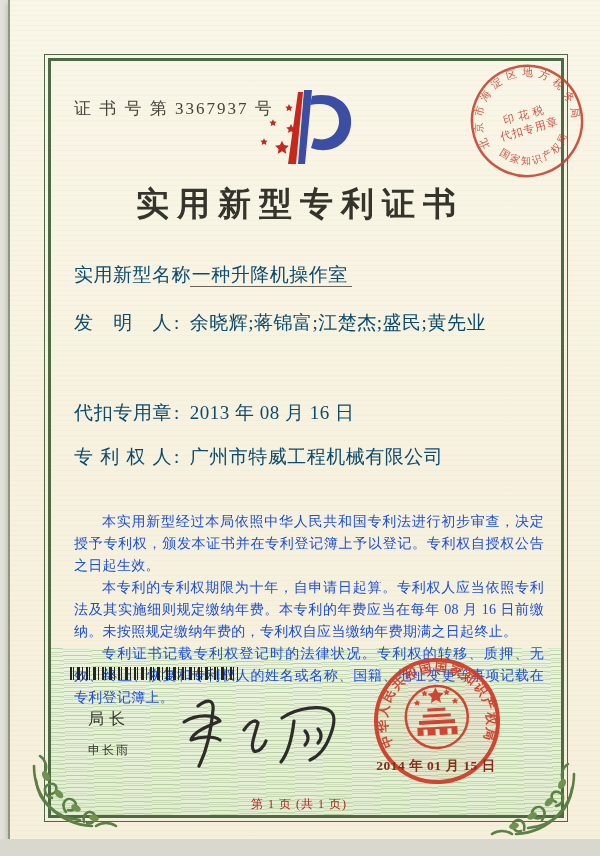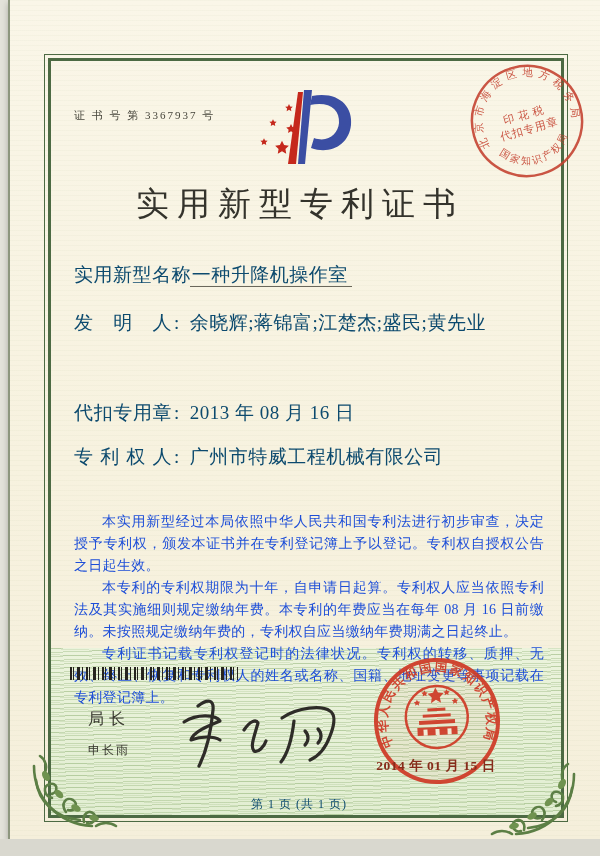--- a/index.html
+++ b/index.html
@@ -9,43 +9,43 @@
          background:linear-gradient(180deg,#faf6e8 0%,#f7f2df 55%,#f5efdb 100%);
          border-left:2px solid #8d967e;box-shadow:0 3px 6px rgba(0,0,0,.25);}
   .paper::after{content:"";position:absolute;inset:0;
          background:repeating-linear-gradient(180deg,rgba(150,170,120,.05) 0 1px,transparent 1px 5px);}
   .frame{position:absolute;left:44px;top:54px;width:522px;height:766px;border:1px solid #4c6a43;}
   .frame-inner{position:absolute;inset:3px;border:3px solid #4c6a43;}
   .band{position:absolute;left:49px;top:648px;width:513px;height:168px;
         background:repeating-linear-gradient(178deg,rgba(120,160,90,.30) 0 1px,rgba(120,160,90,0) 1px 4px),
                    repeating-linear-gradient(182deg,rgba(120,160,90,.18) 0 1px,rgba(120,160,90,0) 1px 6px),
                    linear-gradient(180deg,#ebf3dc,#e2eed2);}
-  .certnum{position:absolute;left:74px;top:97px;font-size:11px;letter-spacing:2px;color:#45443a;margin-top:11px;}
+  .certnum{position:absolute;left:74px;top:97px;font-size:17px;letter-spacing:2px;color:#45443a;}
   .title{position:absolute;left:0;right:0;top:182px;text-align:center;font-size:33px;
-         letter-spacing:8px;font-weight:400;color:#34332c;}
+         letter-spacing:8px;font-weight:700;color:#34332c;}
   .row{position:absolute;left:74px;font-size:19px;color:#0c4a6e;letter-spacing:.5px;white-space:nowrap;}
   .flabel{display:inline-block;width:98px;text-align:justify;text-align-last:justify;}
   .colon{margin:0 10px 0 2px;}
   .uline{border-bottom:1px solid #6a675b;padding:0 4px 1px 2px;}
   .paras{position:absolute;left:74px;top:511px;width:470px;font-size:14px;line-height:22px;
          text-align:justify;color:#1d4ed8;letter-spacing:.3px;}
   .paras p{margin:0;text-indent:2em;}
   .barcode{position:absolute;left:70px;top:667px;width:168px;height:13px;
          background:repeating-linear-gradient(90deg,#26241f 0 2px,transparent 2px 3px,#26241f 3px 4px,
                    transparent 4px 7px,#26241f 7px 10px,transparent 10px 12px,#26241f 12px 13px,transparent 13px 16px);}
   .sigtitle{position:absolute;left:88px;top:709px;font-size:16px;letter-spacing:5px;color:#35342c;
             font-family:Liberation Sans, sans-serif;}
   .signame{position:absolute;left:88px;top:742px;font-size:12px;letter-spacing:2px;color:#35342c;
             font-family:"Liberation Sans","DejaVu Sans",sans-serif;}
   .sig{position:absolute;left:168px;top:688px;}
   .seal{position:absolute;left:372px;top:656px;opacity:.93;}
   .sealdate{position:absolute;left:372px;top:757px;width:128px;text-align:center;font-size:13.5px;
             color:#872c1b;letter-spacing:.5px;font-weight:600;}
   .stamp{position:absolute;left:466px;top:60px;opacity:.88;}
-  .footer{position:absolute;left:0;right:2px;top:796px;text-align:center;font-size:12px;color:#0c4a6e;letter-spacing:1px;}
+  .footer{position:absolute;left:0;right:2px;top:796px;text-align:center;font-size:12px;color:#b91c1c;letter-spacing:1px;}
   .logo{position:absolute;left:246px;top:86px;}
   .fl-left{position:absolute;left:26px;top:736px;}
   .fl-right{position:absolute;left:486px;top:744px;transform:scaleX(-1);}
   .bottomstrip{position:absolute;left:0;top:839px;width:600px;height:17px;background:#d9d8cf;}
 </style>
 </head>
 <body>
 
 <div class="stage">
 

